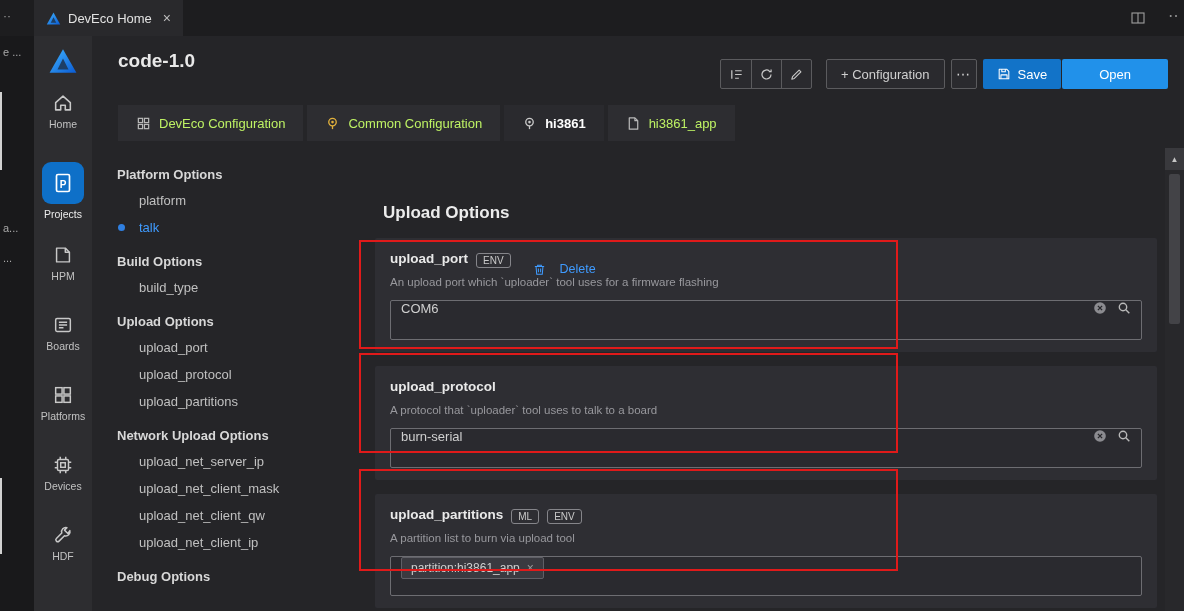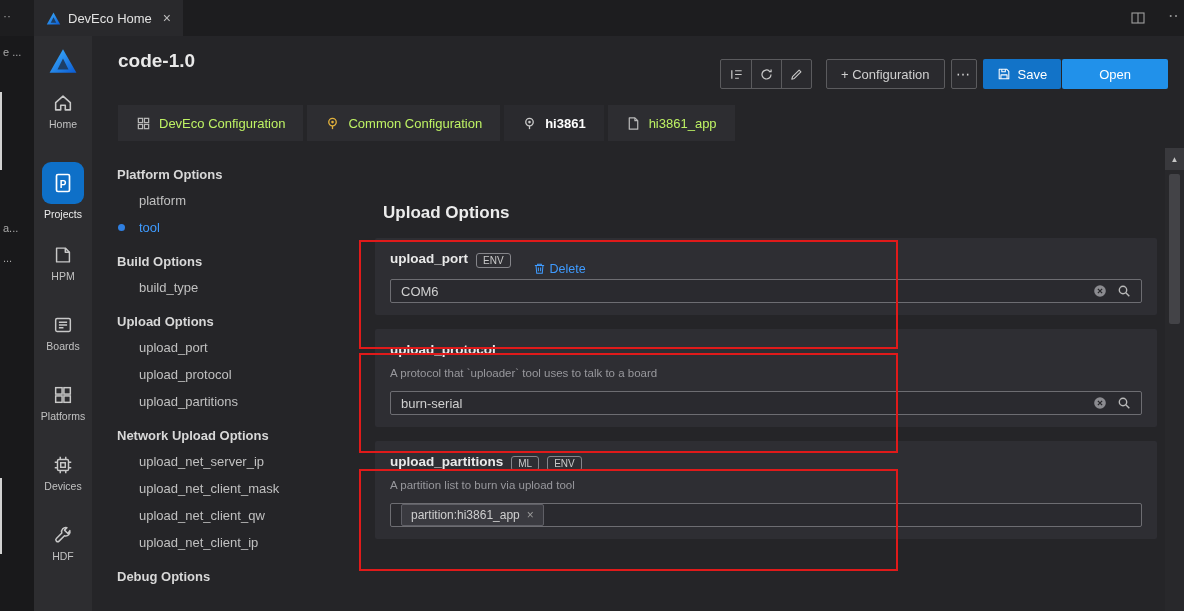--- a/index.html
+++ b/index.html
@@ -87,25 +87,25 @@
     background:#2f7fe0; }
 
   
   .panel { position:absolute; left:283px; top:166px; width:782px; }
   .panel-heading { font-size:17px; font-weight:bold; color:#ececec; line-height:21px; margin:0 0 15px 8px; }
   .card { background:#2e2e33; border-radius:2px; padding:11px 15px 12px; margin-bottom:14px; }
   .card-head { display:flex; align-items:center; height:19px; }
   .card-title { font-size:13.5px; font-weight:bold; color:#e9e9e9; }
   .badge { border:1px solid #85858a; border-radius:3px; color:#c9c9c9; font-size:10px;
     padding:1px 6px; margin-left:8px; line-height:12px; }
-  .delete-link { display:flex; align-items:center; gap:4px; color:#3f9bff; font-size:12.5px; margin-left:22px;margin-top:20px; }
+  .delete-link { display:flex; align-items:flex-end; gap:14px; color:#3f9bff; font-size:12.5px; margin-left:22px;margin-top:20px; }
   .delete-link svg { width:13px; height:13px; }
   .card-desc { font-size:11.5px; color:#98989d; margin-top:7px; line-height:14px; }
-  .card-input { margin-top:11px; height:24px; border:1px solid #6d6d72; border-radius:2px;
-    background:#2a2a2f; display:flex; align-items:center; padding:0 10px; }
+  .card-input { margin-top:11px; height:40px; border:1px solid #6d6d72; border-radius:2px;
+    background:#2a2a2f; display:flex; align-items:flex-start; padding:0 10px; }
   .input-value { flex:1; font-size:13px; color:#cfcfcf; }
   .chips-wrap { flex:1; display:flex; gap:6px; }
   .chip { display:flex; align-items:center; gap:7px; background:#3a3a40; border:1px solid #5f5f66;
     border-radius:2px; padding:3px 9px; font-size:12px; color:#cfcfcf; }
   .chip-remove { color:#9a9a9a; font-size:12px; line-height:1; }
   .input-icons { display:flex; align-items:center; gap:10px; margin-left:10px; }
   .input-icons svg { width:14px; height:14px; }
 
   
   .scrollbar { position:absolute; right:0; top:112px; width:19px; height:463px; background:#28282b; }
@@ -321,21 +321,21 @@
     </div>
 
   <div class="tree" data-interactable="false">
       <div class="tree-section" data-interactable="false">
     <div class="tree-header" data-interactable="false">Platform Options</div>
     <div class="tree-items" data-interactable="false">
           <div class="tree-item" data-interactable="true">
     <span class="tree-item-label" data-interactable="false">platform</span>
   </div>
           <div class="tree-item active" data-interactable="true">
-    <span class="tree-item-label" data-interactable="false">tool</span>
+    <span class="tree-item-label" data-interactable="false">talk</span>
   <span class="active-dot" data-interactable="false"></span></div>
         </div>
   </div>
       <div class="tree-section" data-interactable="false">
     <div class="tree-header" data-interactable="false">Build Options</div>
     <div class="tree-items" data-interactable="false">
           <div class="tree-item" data-interactable="true">
     <span class="tree-item-label" data-interactable="false">build_type</span>
   </div>
         </div>
@@ -387,20 +387,21 @@
       <span class="delete-link" data-interactable="true">
         <span class="trash-wrap" data-interactable="false">
                 <svg viewBox="0 0 14 14" fill="none" stroke="currentColor" stroke-width="1.1">
                   <path d="M2 3.8 H12 M5 3.8 V2.3 H9 V3.8 M3.3 3.8 L4 12 H10 L10.7 3.8"></path>
                   <path d="M5.8 6 V10 M8.2 6 V10"></path>
                 </svg>
               </span>
         <span class="del-text" data-interactable="false">Delete</span>
       </span>
     </div>
+    <div class="card-desc" data-interactable="false">An upload port which `uploader` tool uses for a firmware flashing</div>
     <div class="card-input" data-interactable="true">
       <span class="input-value" data-interactable="false">COM6</span>
 
       <span class="input-icons" data-interactable="false">
         <span class="icon-clear" data-interactable="true">
                 <svg viewBox="0 0 14 14">
                   <circle cx="7" cy="7" r="5.8" fill="#8b8b90"></circle>
                   <path d="M4.9 4.9 L9.1 9.1 M9.1 4.9 L4.9 9.1" stroke="#26262a" stroke-width="1.3"></path>
                 </svg>
               </span>

